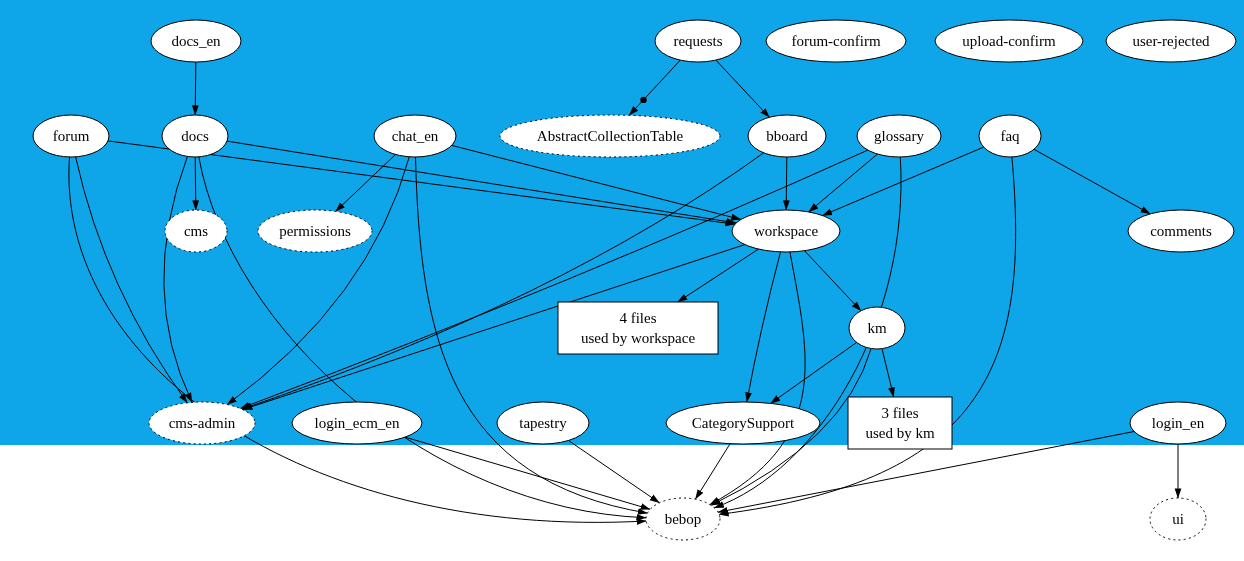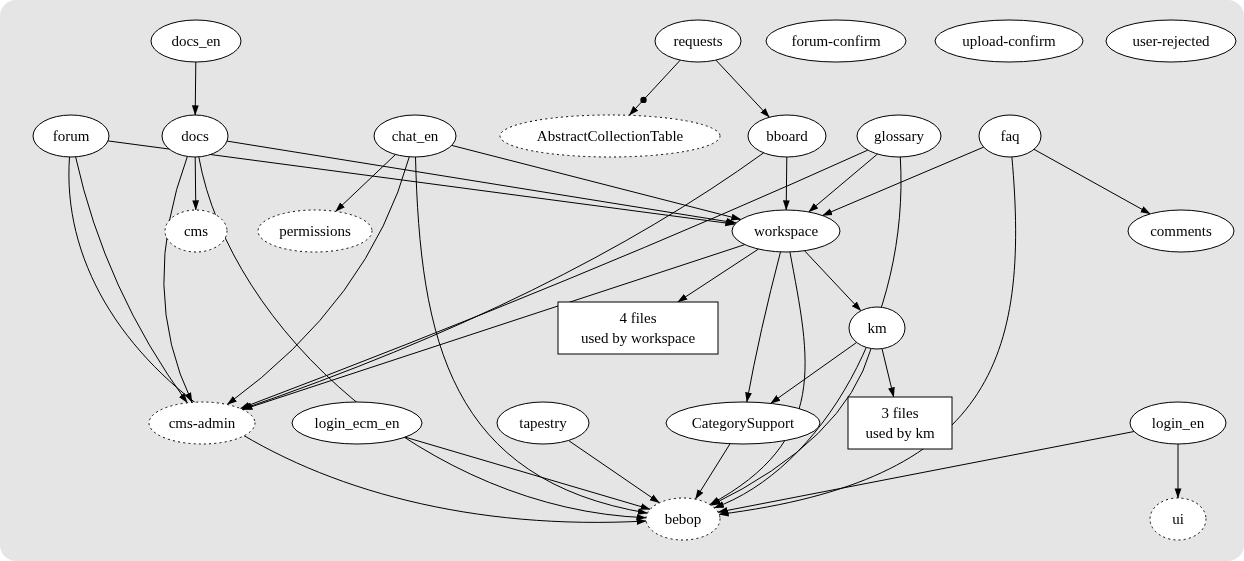--- a/index.html
+++ b/index.html
@@ -6,23 +6,22 @@
     margin: 0;
     padding: 0;
     background: #ffffff;
     width: 1244px;
     height: 561px;
     overflow: hidden;
   }
   #canvas-wrap {
     position: relative;
     width: 1244px;
-    height: 561px;
-    background: #e5e5e5;
-    border-radius: 16px;
+    height: 445px;
+    background: #0ea5e9;
   }
   svg {
     display: block;
   }
   svg text {
     font-family: "Liberation Serif", "DejaVu Serif", serif;
     font-size: 15px;
     fill: #000000;
     text-anchor: middle;
   }

